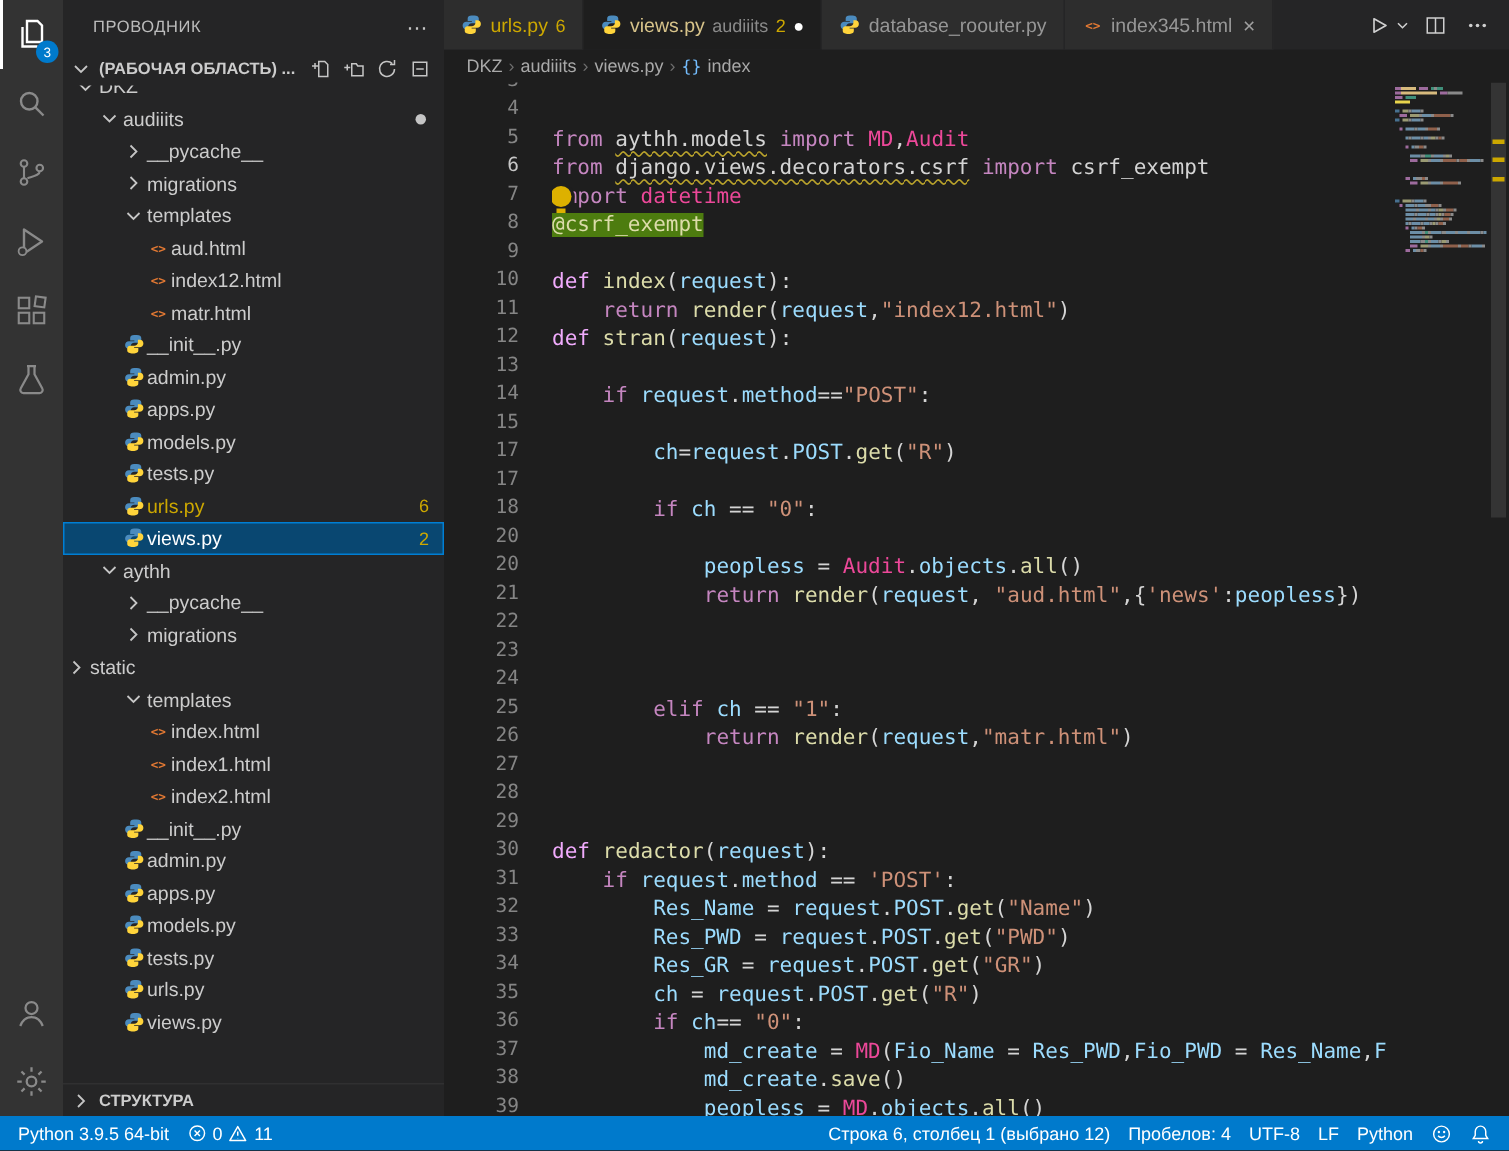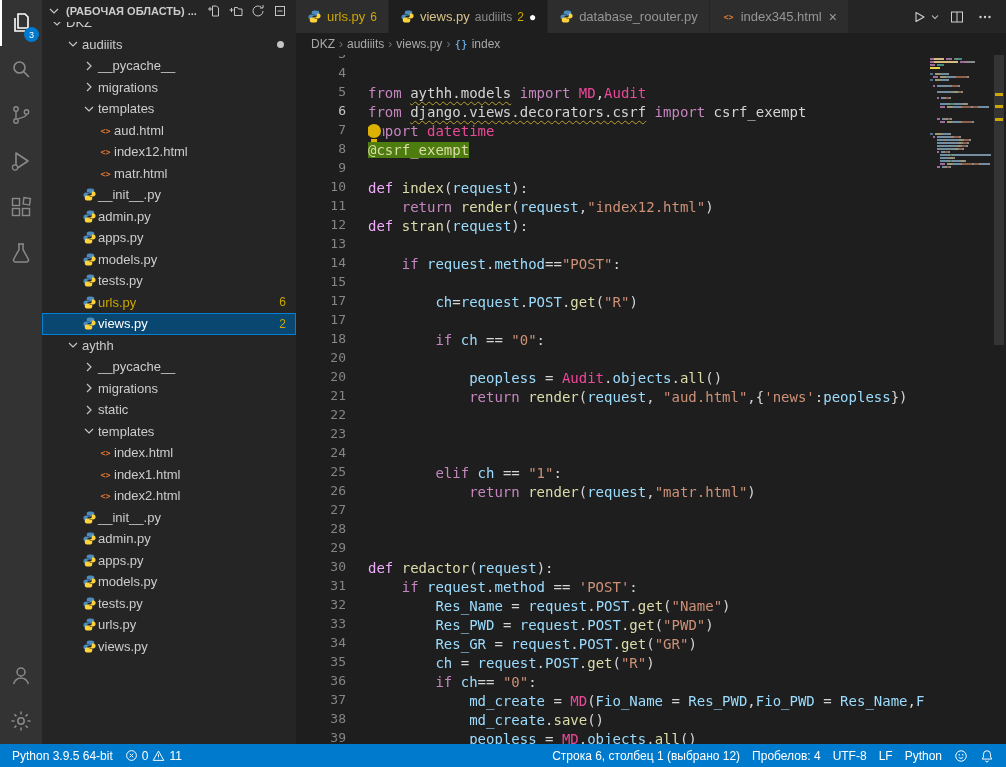--- a/index.html
+++ b/index.html
@@ -175,20 +175,24 @@
             <svg width="24" height="24" viewBox="0 0 24 24">
               <circle cx="12" cy="12" r="3.2" fill="none" stroke="currentColor" stroke-width="1.5"></circle>
               <path d="M12 2.5v3M12 18.5v3M2.5 12h3M18.5 12h3M5.3 5.3l2.1 2.1M16.6 16.6l2.1 2.1M18.7 5.3l-2.1 2.1M7.4 16.6l-2.1 2.1" stroke="currentColor" stroke-width="1.5"></path>
             </svg>
           </span>
         </div>
       </div>
   </nav>
 
   <aside class="sidebar">
+    <div class="sb-header">
+      <span class="ttl">ПРОВОДНИК</span>
+      <span class="more-dots">⋯</span>
+    </div>
     <div class="ws-row">
       <span class="ws-act">
         <svg width="16" height="16" viewBox="0 0 16 16">
             <path d="M4 6l4 4 4-4" fill="none" stroke="currentColor" stroke-width="1.2"></path>
           </svg>
       </span>
       <span class="wlabel">(РАБОЧАЯ ОБЛАСТЬ) ...</span>
       <span class="ws-act">
         <svg width="16" height="16" viewBox="0 0 16 16">
             <path d="M6.5 3h4l2 2v8h-6z" fill="none" stroke="currentColor"></path>
@@ -399,21 +403,21 @@
           <div class="trow" style="padding-left: 38px;">
             <span class="slot">
               <span class="icon">
                 <svg width="16" height="16" viewBox="0 0 16 16">
                   <path d="M6 4l4 4-4 4" fill="none" stroke="currentColor" stroke-width="1.2"></path>
                 </svg>
               </span>
             </span>
             <span class="tlabel">migrations</span>
           </div>
-          <div class="trow" style="padding-left: 38px;">
+          <div class="trow" style="">
             <span class="slot">
               <span class="icon">
                 <svg width="16" height="16" viewBox="0 0 16 16">
                   <path d="M6 4l4 4-4 4" fill="none" stroke="currentColor" stroke-width="1.2"></path>
                 </svg>
               </span>
             </span>
             <span class="tlabel">static</span>
           </div>
           <div class="trow" style="padding-left: 38px;">
@@ -527,20 +531,28 @@
               <span class="icon">
                 <svg width="15" height="15" viewBox="0 0 16 16">
                   <path d="M7.9 1.5c-1.8 0-2.8.8-2.8 2v1.8h3v.6H4.2c-1.5 0-2.7 1-2.7 2.6 0 1.6 1 2.7 2.5 2.7h1.4V9.4c0-1.4 1.2-2.5 2.6-2.5h3c1.1 0 2-.9 2-2V3.5c0-1.2-1.2-2-3.1-2z" fill="#4b8bbe"></path>
                   <path d="M8.1 14.5c1.8 0 2.8-.8 2.8-2v-1.8h-3v-.6h3.9c1.5 0 2.7-1 2.7-2.6 0-1.6-1-2.7-2.5-2.7h-1.4v1.8c0 1.4-1.2 2.5-2.6 2.5h-3c-1.1 0-2 .9-2 2v1.4c0 1.2 1.2 2 3.1 2z" fill="#ffd43b"></path>
                 </svg>
               </span>
             </span>
             <span class="tlabel">views.py</span>
           </div>
         </div>
+    </div>
+    <div class="outline-row">
+      <span class="ws-act">
+        <svg width="16" height="16" viewBox="0 0 16 16">
+            <path d="M6 4l4 4-4 4" fill="none" stroke="currentColor" stroke-width="1.2"></path>
+          </svg>
+      </span>
+      <span>СТРУКТУРА</span>
     </div>
   </aside>
 
   <main class="edcol">
     <div class="tabbar">
       <div class="tabs">
           <div class="tab">
             <span class="icon">
               <svg width="15" height="15" viewBox="0 0 16 16">
                 <path d="M7.9 1.5c-1.8 0-2.8.8-2.8 2v1.8h3v.6H4.2c-1.5 0-2.7 1-2.7 2.6 0 1.6 1 2.7 2.5 2.7h1.4V9.4c0-1.4 1.2-2.5 2.6-2.5h3c1.1 0 2-.9 2-2V3.5c0-1.2-1.2-2-3.1-2z" fill="#4b8bbe"></path>

